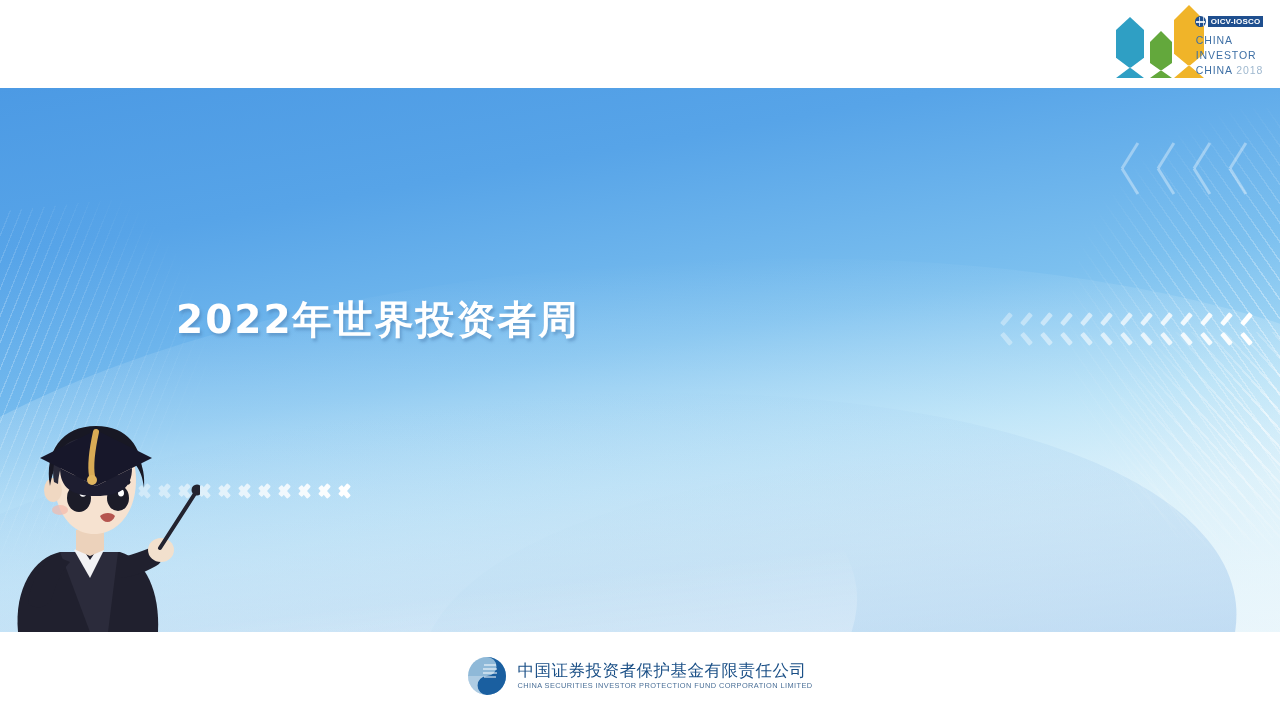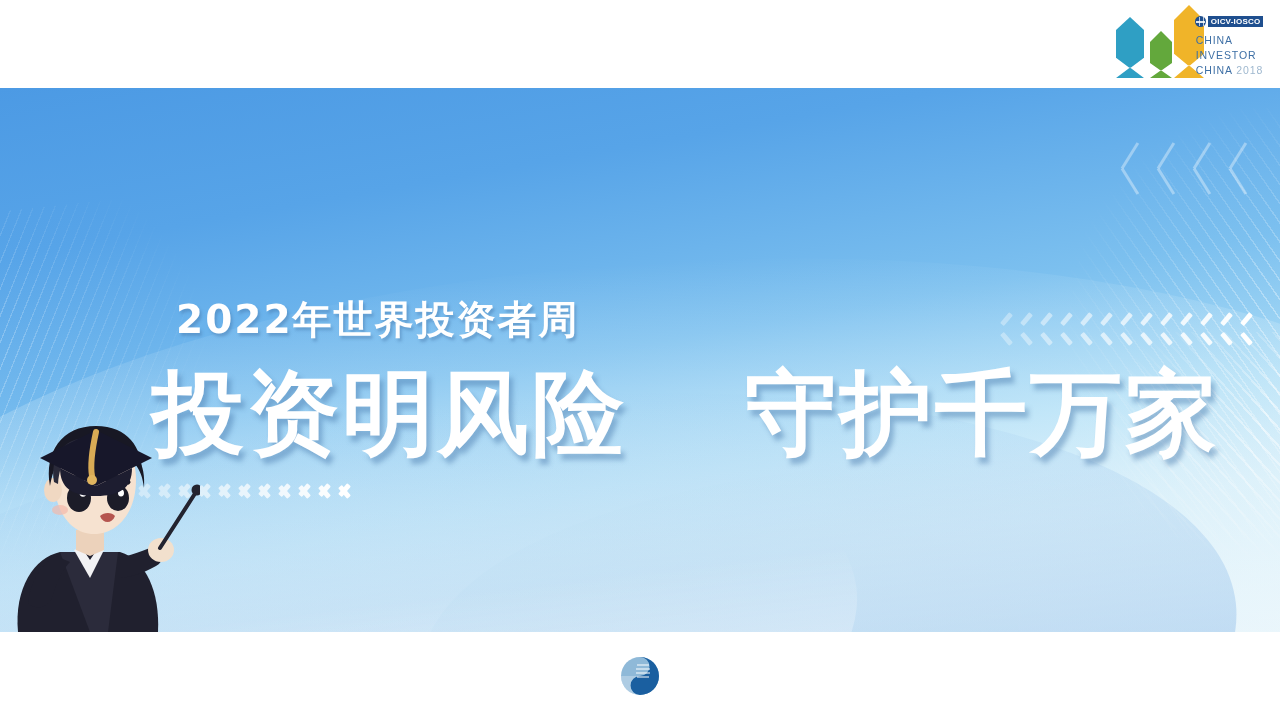--- a/index.html
+++ b/index.html
@@ -302,25 +302,20 @@
       <div class="sm-chev right" style="opacity: 0.71;"></div>
       <div class="sm-chev right" style="opacity: 0.77;"></div>
       <div class="sm-chev right" style="opacity: 0.82;"></div>
       <div class="sm-chev right" style="opacity: 0.88;"></div>
       <div class="sm-chev right" style="opacity: 0.94;"></div>
       <div class="sm-chev right" style="opacity: 1;"></div>
     </div>
 
   <div id="subtitle">2022年世界投资者周</div>
 
-  <div id="headline">
-    <span>投资明风险</span>
-    <span class="gap"></span>
-    <span>守护千万家</span>
-  </div>
 
   <svg id="mascot" viewBox="0 0 200 230">
 
     <path d="M18 230 C14 186 34 156 60 150 L120 150 C146 158 160 190 158 230 Z" fill="#20202e"></path>
     <path d="M60 150 L90 230 L108 230 L118 150 Z" fill="#2b2b3b"></path>
 
     <path d="M74 148 L90 176 L104 148 L92 142 Z" fill="#f2f2f4"></path>
     <path d="M82 146 L90 158 L98 146 L90 140 Z" fill="#20202e"></path>
 
     <path d="M76 128 L104 128 L104 148 L90 154 L76 148 Z" fill="#ecd2bb"></path>
@@ -371,15 +366,19 @@
       <path d="M20 1 a19 19 0 0 1 0 38 a9.5 9.5 0 0 1 0-19 a9.5 9.5 0 0 0 0-19 Z" fill="#1a5fa0"></path>
       <g stroke="#ffffff" stroke-width="1.1" opacity=".9">
         <line x1="17" y1="9" x2="29" y2="9"></line>
         <line x1="16" y1="13" x2="30" y2="13"></line>
         <line x1="16" y1="17" x2="30" y2="17"></line>
         <line x1="17" y1="21" x2="29" y2="21"></line>
       </g>
       <path d="M20 20 a9.5 9.5 0 0 0 0 19 a19 19 0 0 1-19-19 Z" fill="#e9f2f8" opacity=".35"></path>
     </svg>
 
+    <div id="footer-text">
+      <div id="footer-cn">中国证券投资者保护基金有限责任公司</div>
+      <div id="footer-en">CHINA SECURITIES INVESTOR PROTECTION FUND CORPORATION LIMITED</div>
+    </div>
 
   </div>
 </div>
 
 </body></html>

